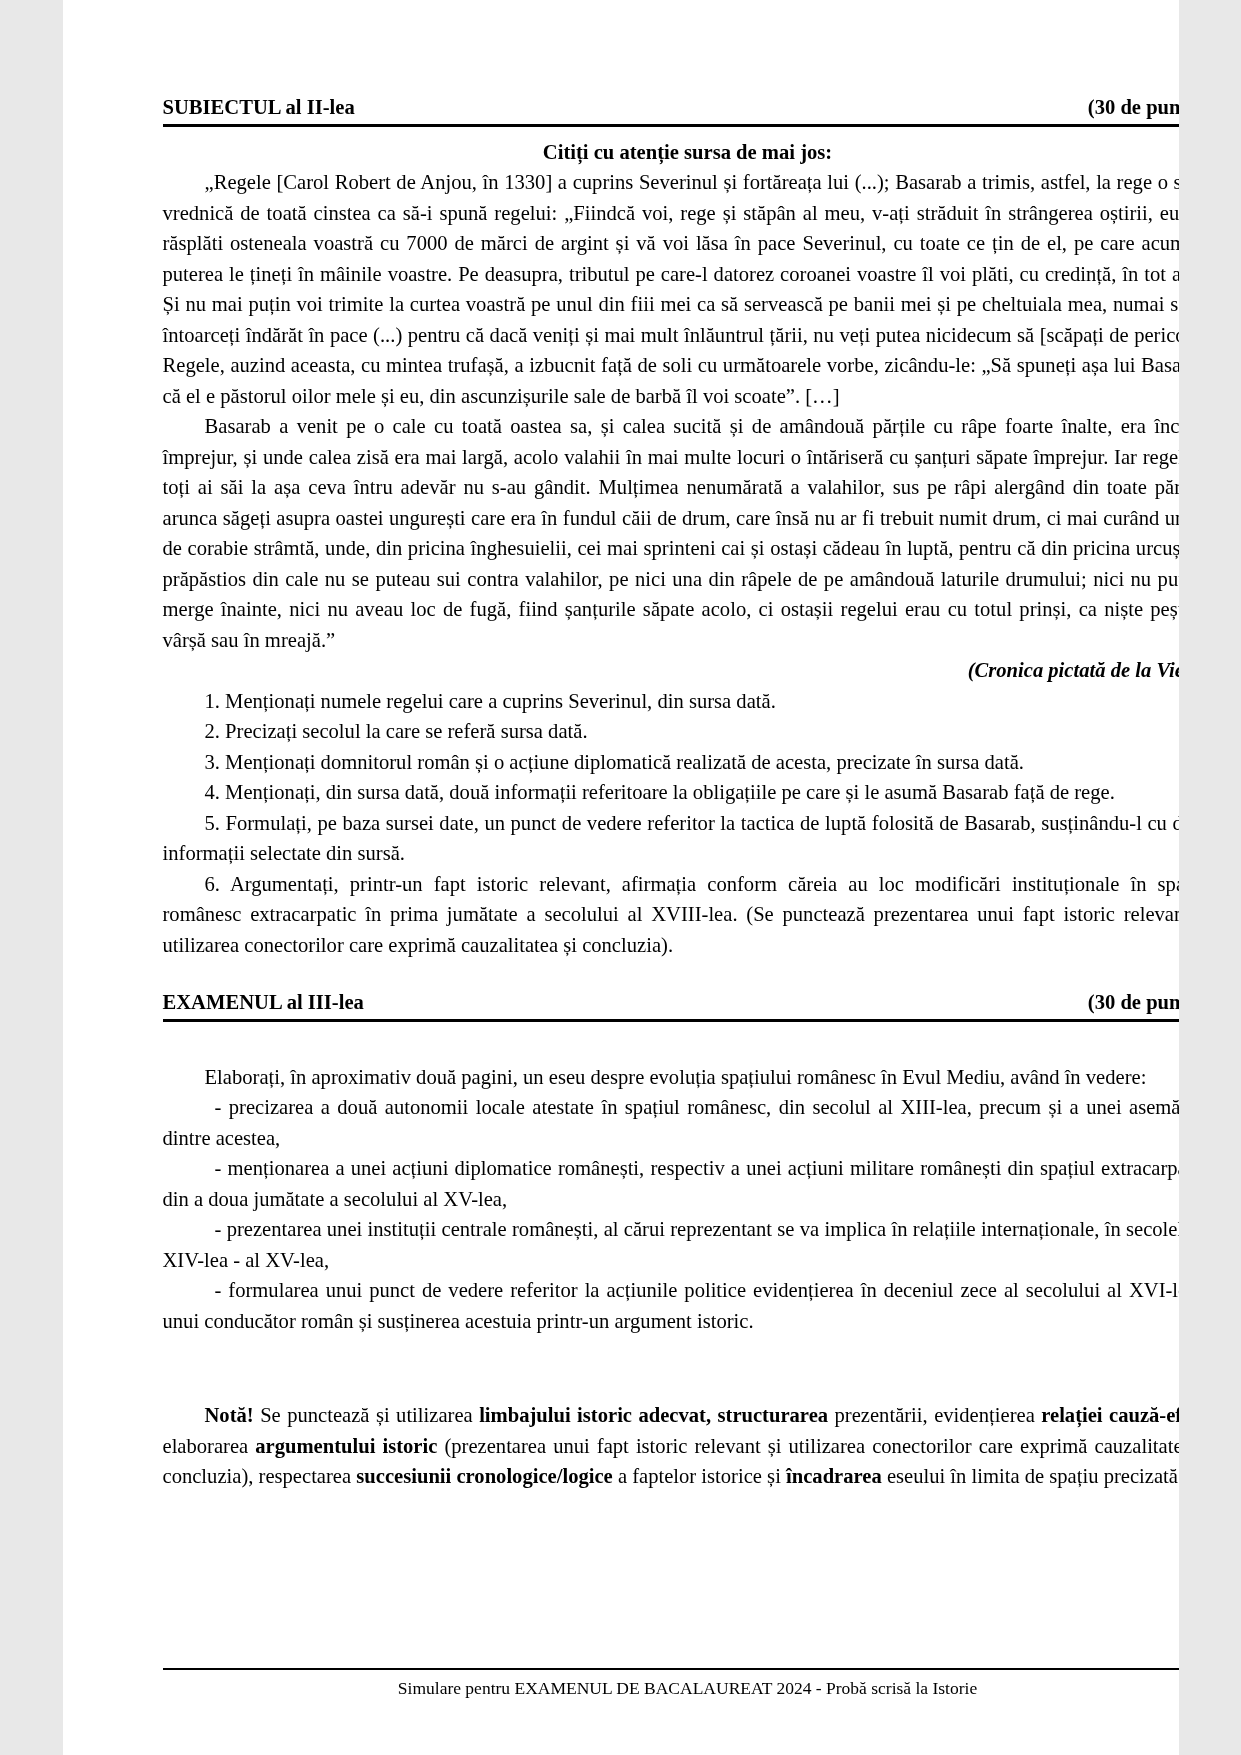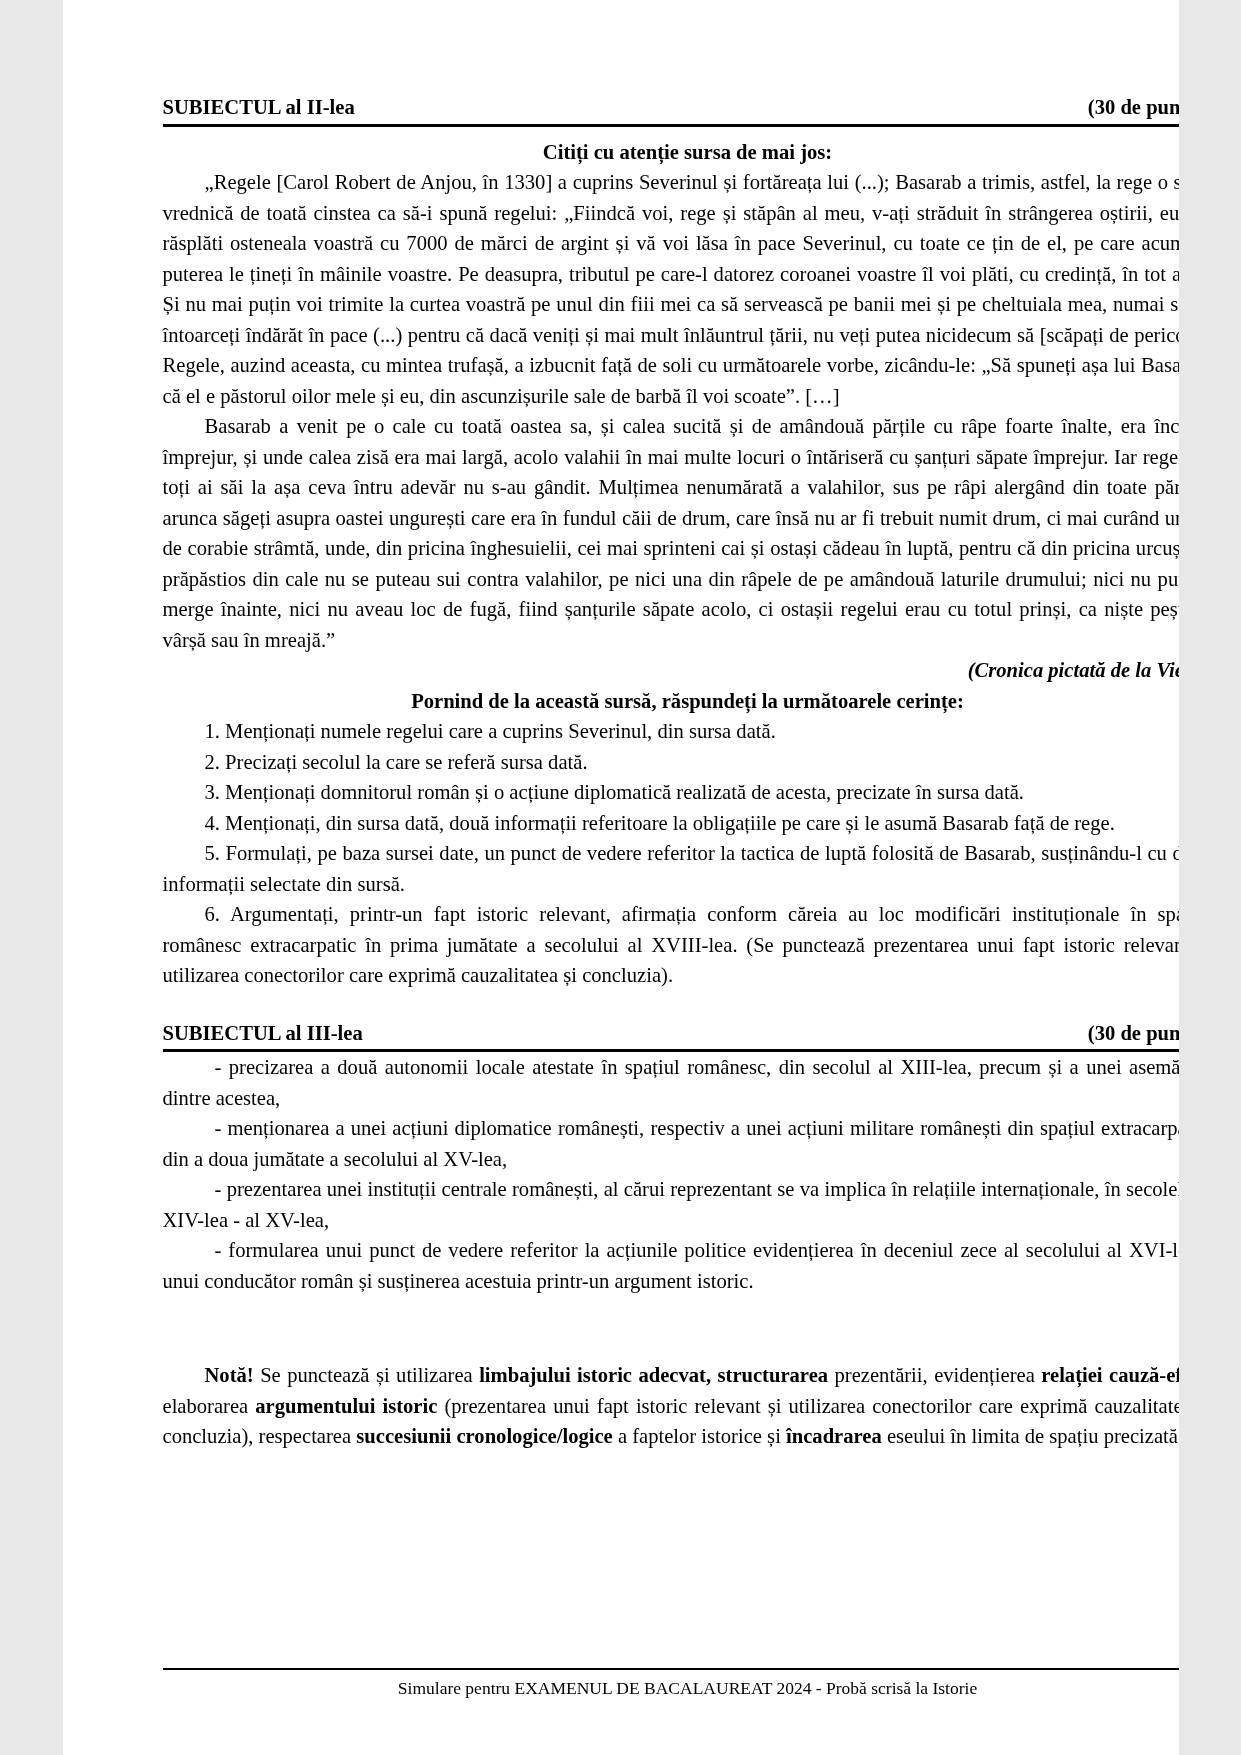--- a/index.html
+++ b/index.html
@@ -71,34 +71,34 @@
       <span>(30 de puncte)</span>
     </div>
 
     <p class="intro">Citiți cu atenție sursa de mai jos:</p>
 
     <p class="ind">„Regele [Carol Robert de Anjou, în 1330] a cuprins Severinul și fortăreața lui (...); Basarab a trimis, astfel, la rege o solie vrednică de toată cinstea ca să-i spună regelui: „Fiindcă voi, rege și stăpân al meu, v-ați străduit în strângerea oștirii, eu voi răsplăti osteneala voastră cu 7000 de mărci de argint și vă voi lăsa în pace Severinul, cu toate ce țin de el, pe care acum cu puterea le țineți în mâinile voastre. Pe deasupra, tributul pe care-l datorez coroanei voastre îl voi plăti, cu credință, în tot anul. Și nu mai puțin voi trimite la curtea voastră pe unul din fiii mei ca să servească pe banii mei și pe cheltuiala mea, numai să vă întoarceți îndărăt în pace (...) pentru că dacă veniți și mai mult înlăuntrul țării, nu veți putea nicidecum să [scăpați de pericol]”. Regele, auzind aceasta, cu mintea trufașă, a izbucnit față de soli cu următoarele vorbe, zicându-le: „Să spuneți așa lui Basarab, că el e păstorul oilor mele și eu, din ascunzișurile sale de barbă îl voi scoate”. […]</p>
     <p class="ind">Basarab a venit pe o cale cu toată oastea sa, și calea sucită și de amândouă părțile cu râpe foarte înalte, era închisă împrejur, și unde calea zisă era mai largă, acolo valahii în mai multe locuri o întăriseră cu șanțuri săpate împrejur. Iar regele și toți ai săi la așa ceva întru adevăr nu s-au gândit. Mulțimea nenumărată a valahilor, sus pe râpi alergând din toate părțile, arunca săgeți asupra oastei ungurești care era în fundul căii de drum, care însă nu ar fi trebuit numit drum, ci mai curând un fel de corabie strâmtă, unde, din pricina înghesuielii, cei mai sprinteni cai și ostași cădeau în luptă, pentru că din pricina urcușului prăpăstios din cale nu se puteau sui contra valahilor, pe nici una din râpele de pe amândouă laturile drumului; nici nu puteau merge înainte, nici nu aveau loc de fugă, fiind șanțurile săpate acolo, ci ostașii regelui erau cu totul prinși, ca niște pești în vârșă sau în mreajă.”</p>
 
     <p class="attribution">(Cronica pictată de la Viena)</p>
 
-    <p class="intro" style="margin-top:0;">Pornind de la această sursă, răspundeți la următoarele cerințe:</p>
 
     <p class="ind">1. Menționați numele regelui care a cuprins Severinul, din sursa dată.</p>
     <p class="ind">2. Precizați secolul la care se referă sursa dată.</p>
     <p class="ind">3. Menționați domnitorul român și o acțiune diplomatică realizată de acesta, precizate în sursa dată.</p>
     <p class="ind">4. Menționați, din sursa dată, două informații  referitoare la obligațiile pe care și le asumă Basarab față de rege.</p>
     <p class="ind">5. Formulați, pe baza sursei  date, un punct de vedere referitor la tactica de luptă folosită de Basarab, susținându-l cu două informații selectate din sursă.</p>
     <p class="ind">6. Argumentați, printr-un fapt istoric relevant, afirmația conform căreia au loc modificări instituționale în spațiul românesc extracarpatic în prima jumătate a secolului al XVIII-lea. (Se punctează prezentarea unui fapt istoric relevant și utilizarea conectorilor care exprimă cauzalitatea și concluzia).</p>
 
     <div class="sec-header second">
-      <span>SUBIECTUL al III-lea</span>
+      <span>EXAMENUL al III-lea</span>
       <span>(30 de puncte)</span>
     </div>
 
+    <p class="ind essay-intro">Elaborați, în aproximativ două pagini, un eseu despre evoluția spațiului românesc în Evul Mediu, având în vedere:</p>
 
     <p class="bind">- precizarea a două autonomii locale atestate în spațiul românesc, din secolul al XIII-lea, precum și a unei asemănări dintre acestea,</p>
     <p class="bind">- menționarea a unei acțiuni diplomatice românești, respectiv a unei acțiuni militare românești din spațiul extracarpatic, din a doua jumătate a secolului al XV-lea,</p>
     <p class="bind">- prezentarea unei instituții centrale românești, al cărui reprezentant se va implica în relațiile internaționale, în secolele al XIV-lea - al XV-lea,</p>
     <p class="bind">- formularea unui punct de vedere referitor la acțiunile politice evidențierea în deceniul zece al secolului al XVI-lea a unui conducător român și susținerea acestuia printr-un argument istoric.</p>
 
     <p class="ind note"><b>Notă!</b><span> Se punctează și utilizarea </span><b>limbajului istoric adecvat, structurarea</b><span> prezentării, evidențierea </span><b>relației cauză-efect</b><span>, elaborarea </span><b>argumentului istoric</b><span> (prezentarea unui fapt istoric relevant și utilizarea conectorilor care exprimă cauzalitatea și concluzia), respectarea </span><b>succesiunii cronologice/logice</b><span> a faptelor istorice și </span><b>încadrarea</b><span> eseului în limita de spațiu precizată.</span></p>
 
   </div>
 

